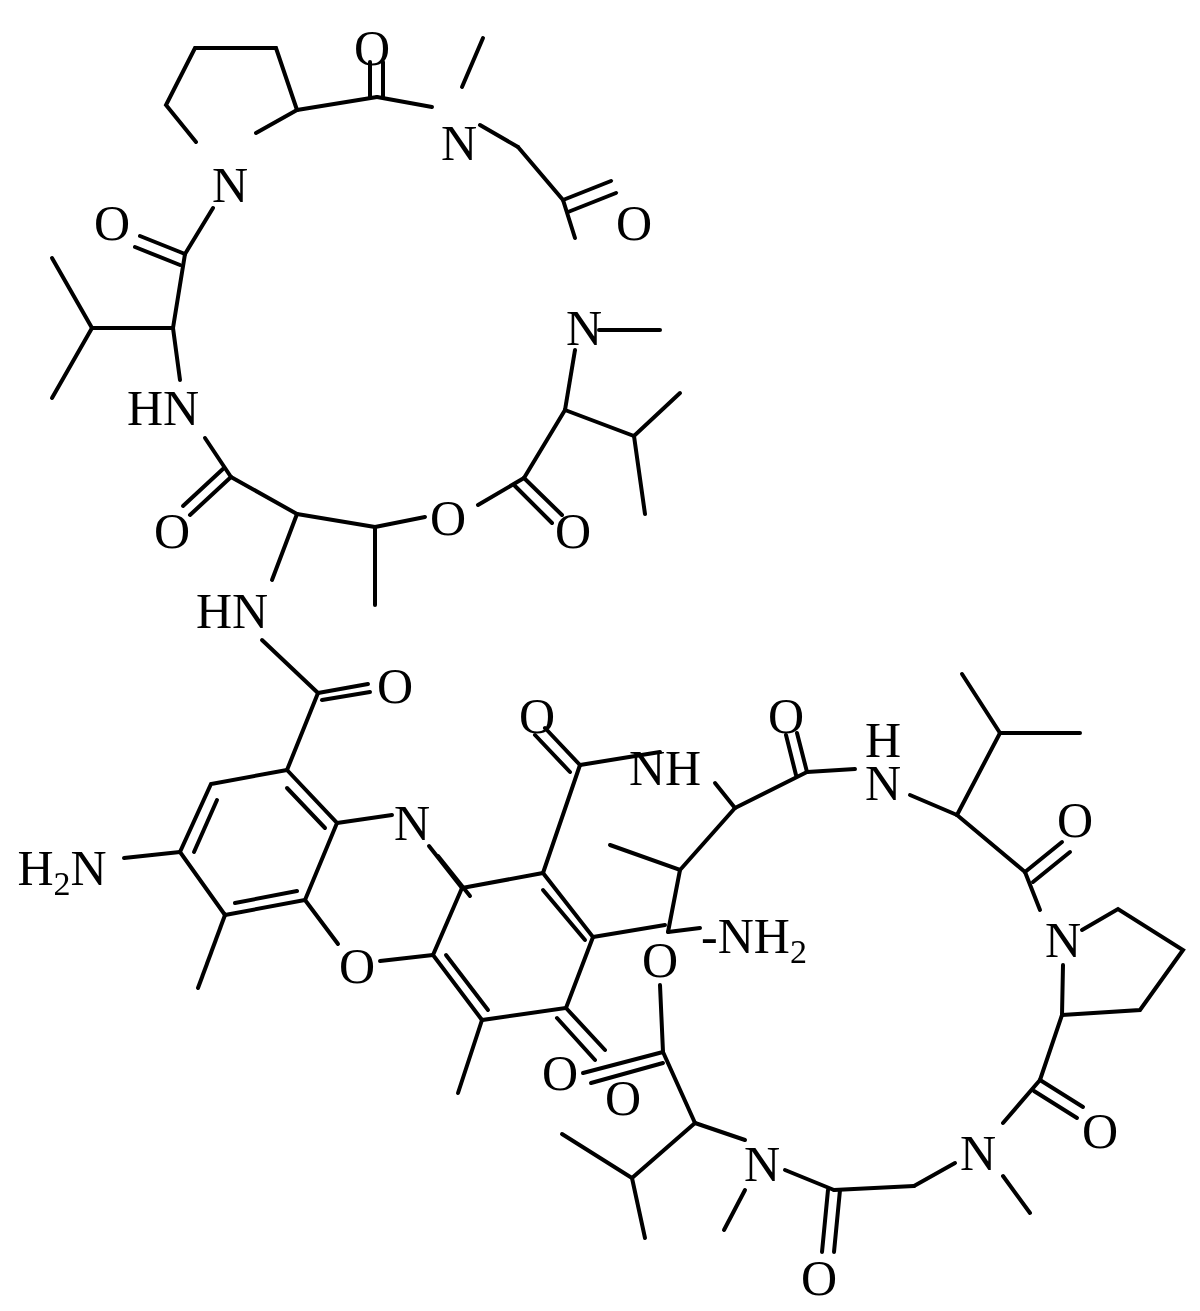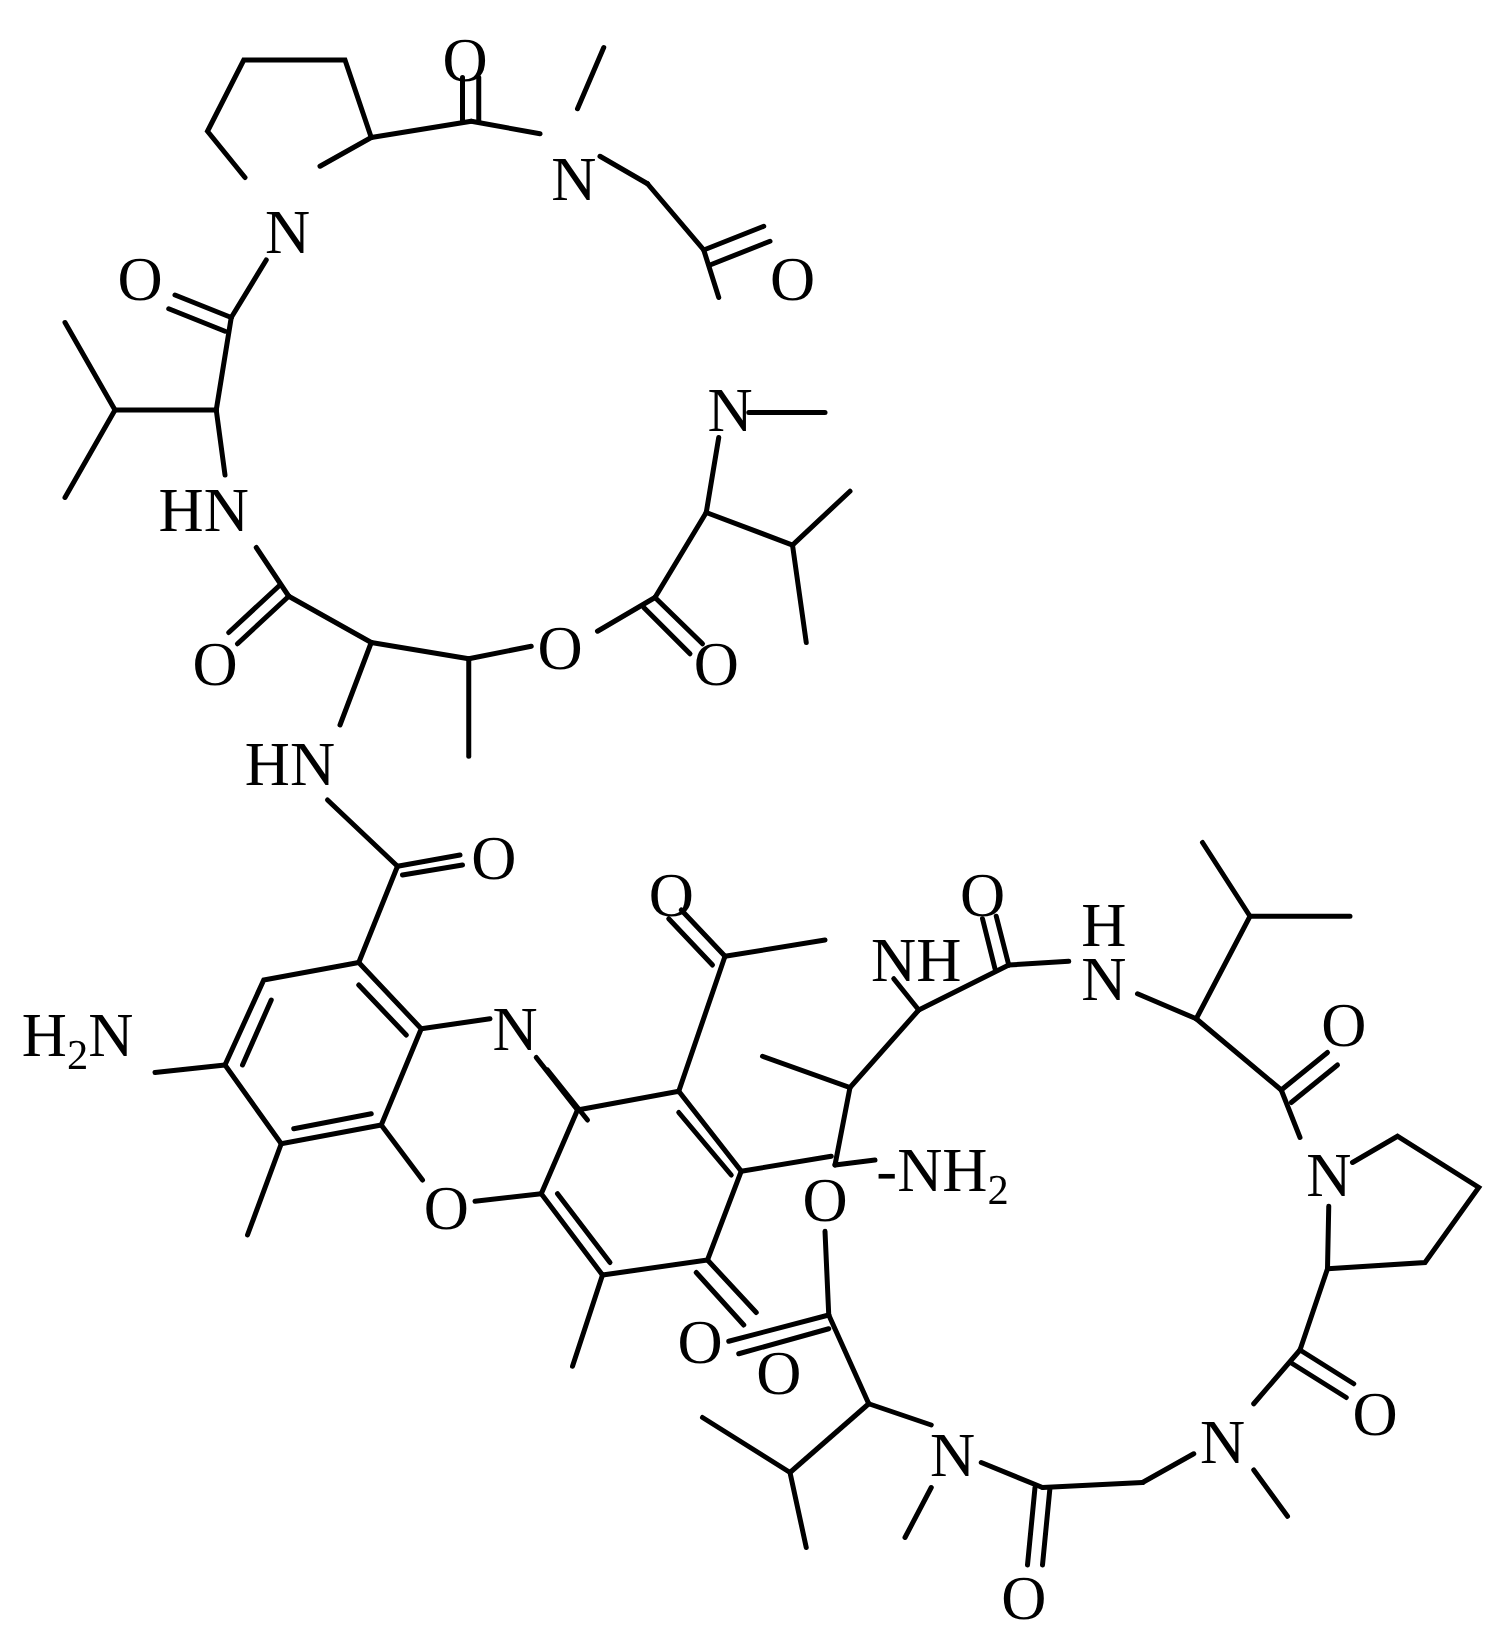--- a/index.html
+++ b/index.html
@@ -128,26 +128,26 @@
 <span class="atom" style="left:634px;top:223px">O</span>
 <span class="atom" style="left:584px;top:328px">N</span>
 <span class="atom" style="left:163px;top:408px">HN</span>
 <span class="atom" style="left:448px;top:518px">O</span>
 <span class="atom" style="left:172px;top:531px">O</span>
 <span class="atom" style="left:573px;top:531px">O</span>
 <span class="atom" style="left:232px;top:611px">HN</span>
 <span class="atom" style="left:395px;top:686px">O</span>
 <span class="atom" style="left:537px;top:716px">O</span>
 <span class="atom" style="left:786px;top:716px">O</span>
-<span class="atom" style="left:733px;top:768px">NH</span>
+<span class="atom" style="left:665px;top:768px">NH</span>
 <span class="atom" style="left:883px;top:740px">H</span>
 <span class="atom" style="left:883px;top:783px">N</span>
 <span class="atom" style="left:412px;top:823px">N</span>
 <span class="atom" style="left:1075px;top:820px">O</span>
-<span class="atom" style="left:62px;top:828px">H<sub>2</sub>N</span>
+<span class="atom" style="left:62px;top:868px">H<sub>2</sub>N</span>
 <span class="atom" style="left:754px;top:936px">-NH<sub>2</sub></span>
 <span class="atom" style="left:1063px;top:940px">N</span>
 <span class="atom" style="left:660px;top:960px">O</span>
 <span class="atom" style="left:357px;top:966px">O</span>
 <span class="atom" style="left:560px;top:1073px">O</span>
 <span class="atom" style="left:623px;top:1098px">O</span>
 <span class="atom" style="left:1100px;top:1131px">O</span>
 <span class="atom" style="left:762px;top:1164px">N</span>
 <span class="atom" style="left:978px;top:1153px">N</span>
 <span class="atom" style="left:819px;top:1278px">O</span>

